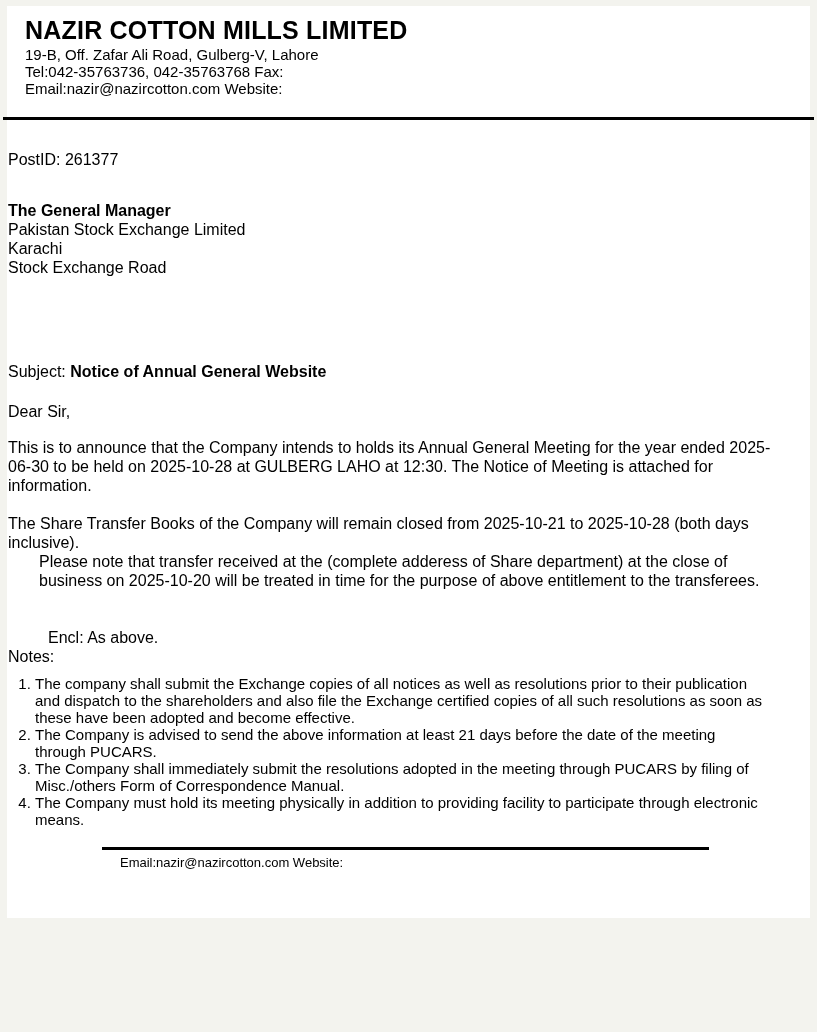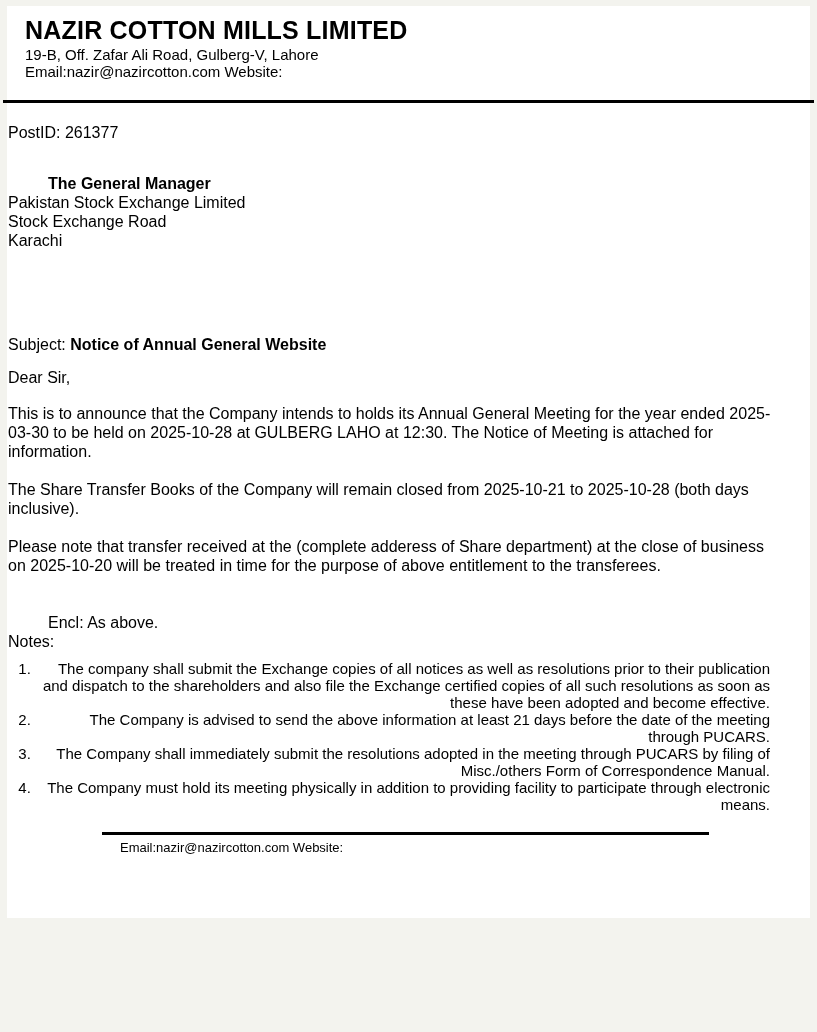--- a/index.html
+++ b/index.html
@@ -33,40 +33,39 @@
 
   .top-rule {
     height: 3px;
     background: #000;
     margin: 20px -4px 0 -4px;
   }
 
   
   .letter-body { padding: 0 28px 0 1px; font-size: 16px; line-height: 19px; }
 
-  .meta-block      { margin-top: 20px; }
+  .meta-block      { margin-top: 30px; }
   .recipient-block { margin-top: 32px; }
-  .recipient-title { font-weight: bold; padding-left: 40px; }
+  .recipient-title { font-weight: bold; }
   .subject-line    { margin-top: 85px; }
   .subject-value   { font-weight: bold; }
-  .salutation      { margin-top: 14px; }
+  .salutation      { margin-top: 21px; }
   .para-1          { margin-top: 17px; max-width: 775px; }
   .para-2          { margin-top: 19px; max-width: 775px; }
-  .para-3          { margin-top: 19px; max-width: 775px; }
+  .para-3          { max-width: 775px; padding-left: 31px; }
   .closing         { margin-top: 19px; }
   .enclosure       { margin-top: 38px; margin-left: 40px; }
   .notes-label     { }
 
   ol.notes-list {
     margin: 9px 0 0 0;
     padding-left: 27px;
     font-size: 15px;
     line-height: 17px;
     max-width: 762px;
-    text-align: right;
   }
 
   
   .letter-footer {
     margin: 19px 0 0 95px;
     width: 607px;
     border-top: 3px solid #000;
     padding: 4px 0 0 18px;
     font-size: 13px;
     line-height: 17px;
@@ -75,44 +74,45 @@
 </head>
 <body>
 
 <div class="page">
   <div class="letter">
 
     <div class="letterhead">
       <div class="company-title">NAZIR COTTON MILLS LIMITED</div>
       <div class="letterhead-lines">
         <div>19-B, Off. Zafar Ali Road, Gulberg-V, Lahore</div>
+        <div>Tel:042-35763736, 042-35763768 Fax:</div>
         <div>Email:nazir@nazircotton.com Website:</div>
       </div>
     </div>
 
     <div class="top-rule"></div>
 
     <div class="letter-body">
 
       <div class="meta-block">
         <div>PostID: 261377</div>
       </div>
 
       <div class="recipient-block">
         <div class="recipient-title">The General Manager</div>
         <div>Pakistan Stock Exchange Limited</div>
+        <div>Karachi</div>
         <div>Stock Exchange Road</div>
-        <div>Karachi</div>
       </div>
 
       <div class="subject-line"><span>Subject: </span><span class="subject-value">Notice of Annual General Website</span></div>
 
       <div class="salutation">Dear Sir,</div>
 
-      <div class="para-1">This is to announce that the Company intends to holds its Annual General Meeting for the year ended 2025-03-30 to be held on 2025-10-28 at GULBERG LAHO at 12:30. The Notice of Meeting is attached for information.</div>
+      <div class="para-1">This is to announce that the Company intends to holds its Annual General Meeting for the year ended 2025-06-30 to be held on 2025-10-28 at GULBERG LAHO at 12:30. The Notice of Meeting is attached for information.</div>
 
       <div class="para-2">The Share Transfer Books of the Company will remain closed from 2025-10-21 to 2025-10-28 (both days inclusive).</div>
 
       <div class="para-3">Please note that transfer received at the (complete adderess of Share department) at the close of business on 2025-10-20 will be treated in time for the purpose of above entitlement to the transferees.</div>
 
 
       <div class="enclosure">Encl: As above.</div>
 
       <div class="notes-label">Notes:</div>
 

